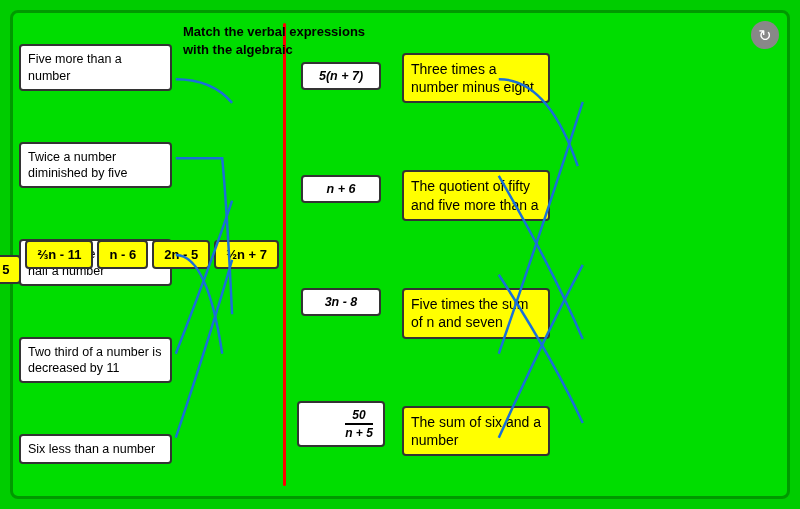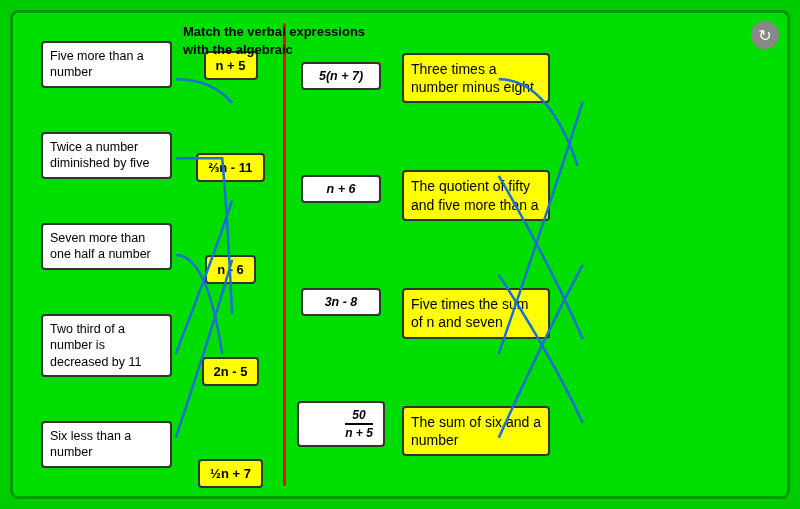--- a/index.html
+++ b/index.html
@@ -34,30 +34,29 @@
 
     .verbal-box {
       background: white;
       border: 2px solid #333;
       border-radius: 4px;
       padding: 5px 7px;
       font-size: 12.5px;
       font-weight: 500;
       line-height: 1.3;
       color: #000;
-      margin-left: 22px;
     }
 
     
     .mid-left {
       width: 105px;
       padding: 8px 4px;
       display: flex;
-      flex-direction: column;
-      justify-content: space-between;
+      flex-direction: row;
+      justify-content: flex-end;
       align-items: center;
       gap: 4px;
       position: relative;
     }
 
     .algebraic-box {
       background: #ffff00;
       border: 2px solid #333;
       border-radius: 4px;
       padding: 5px 10px;

